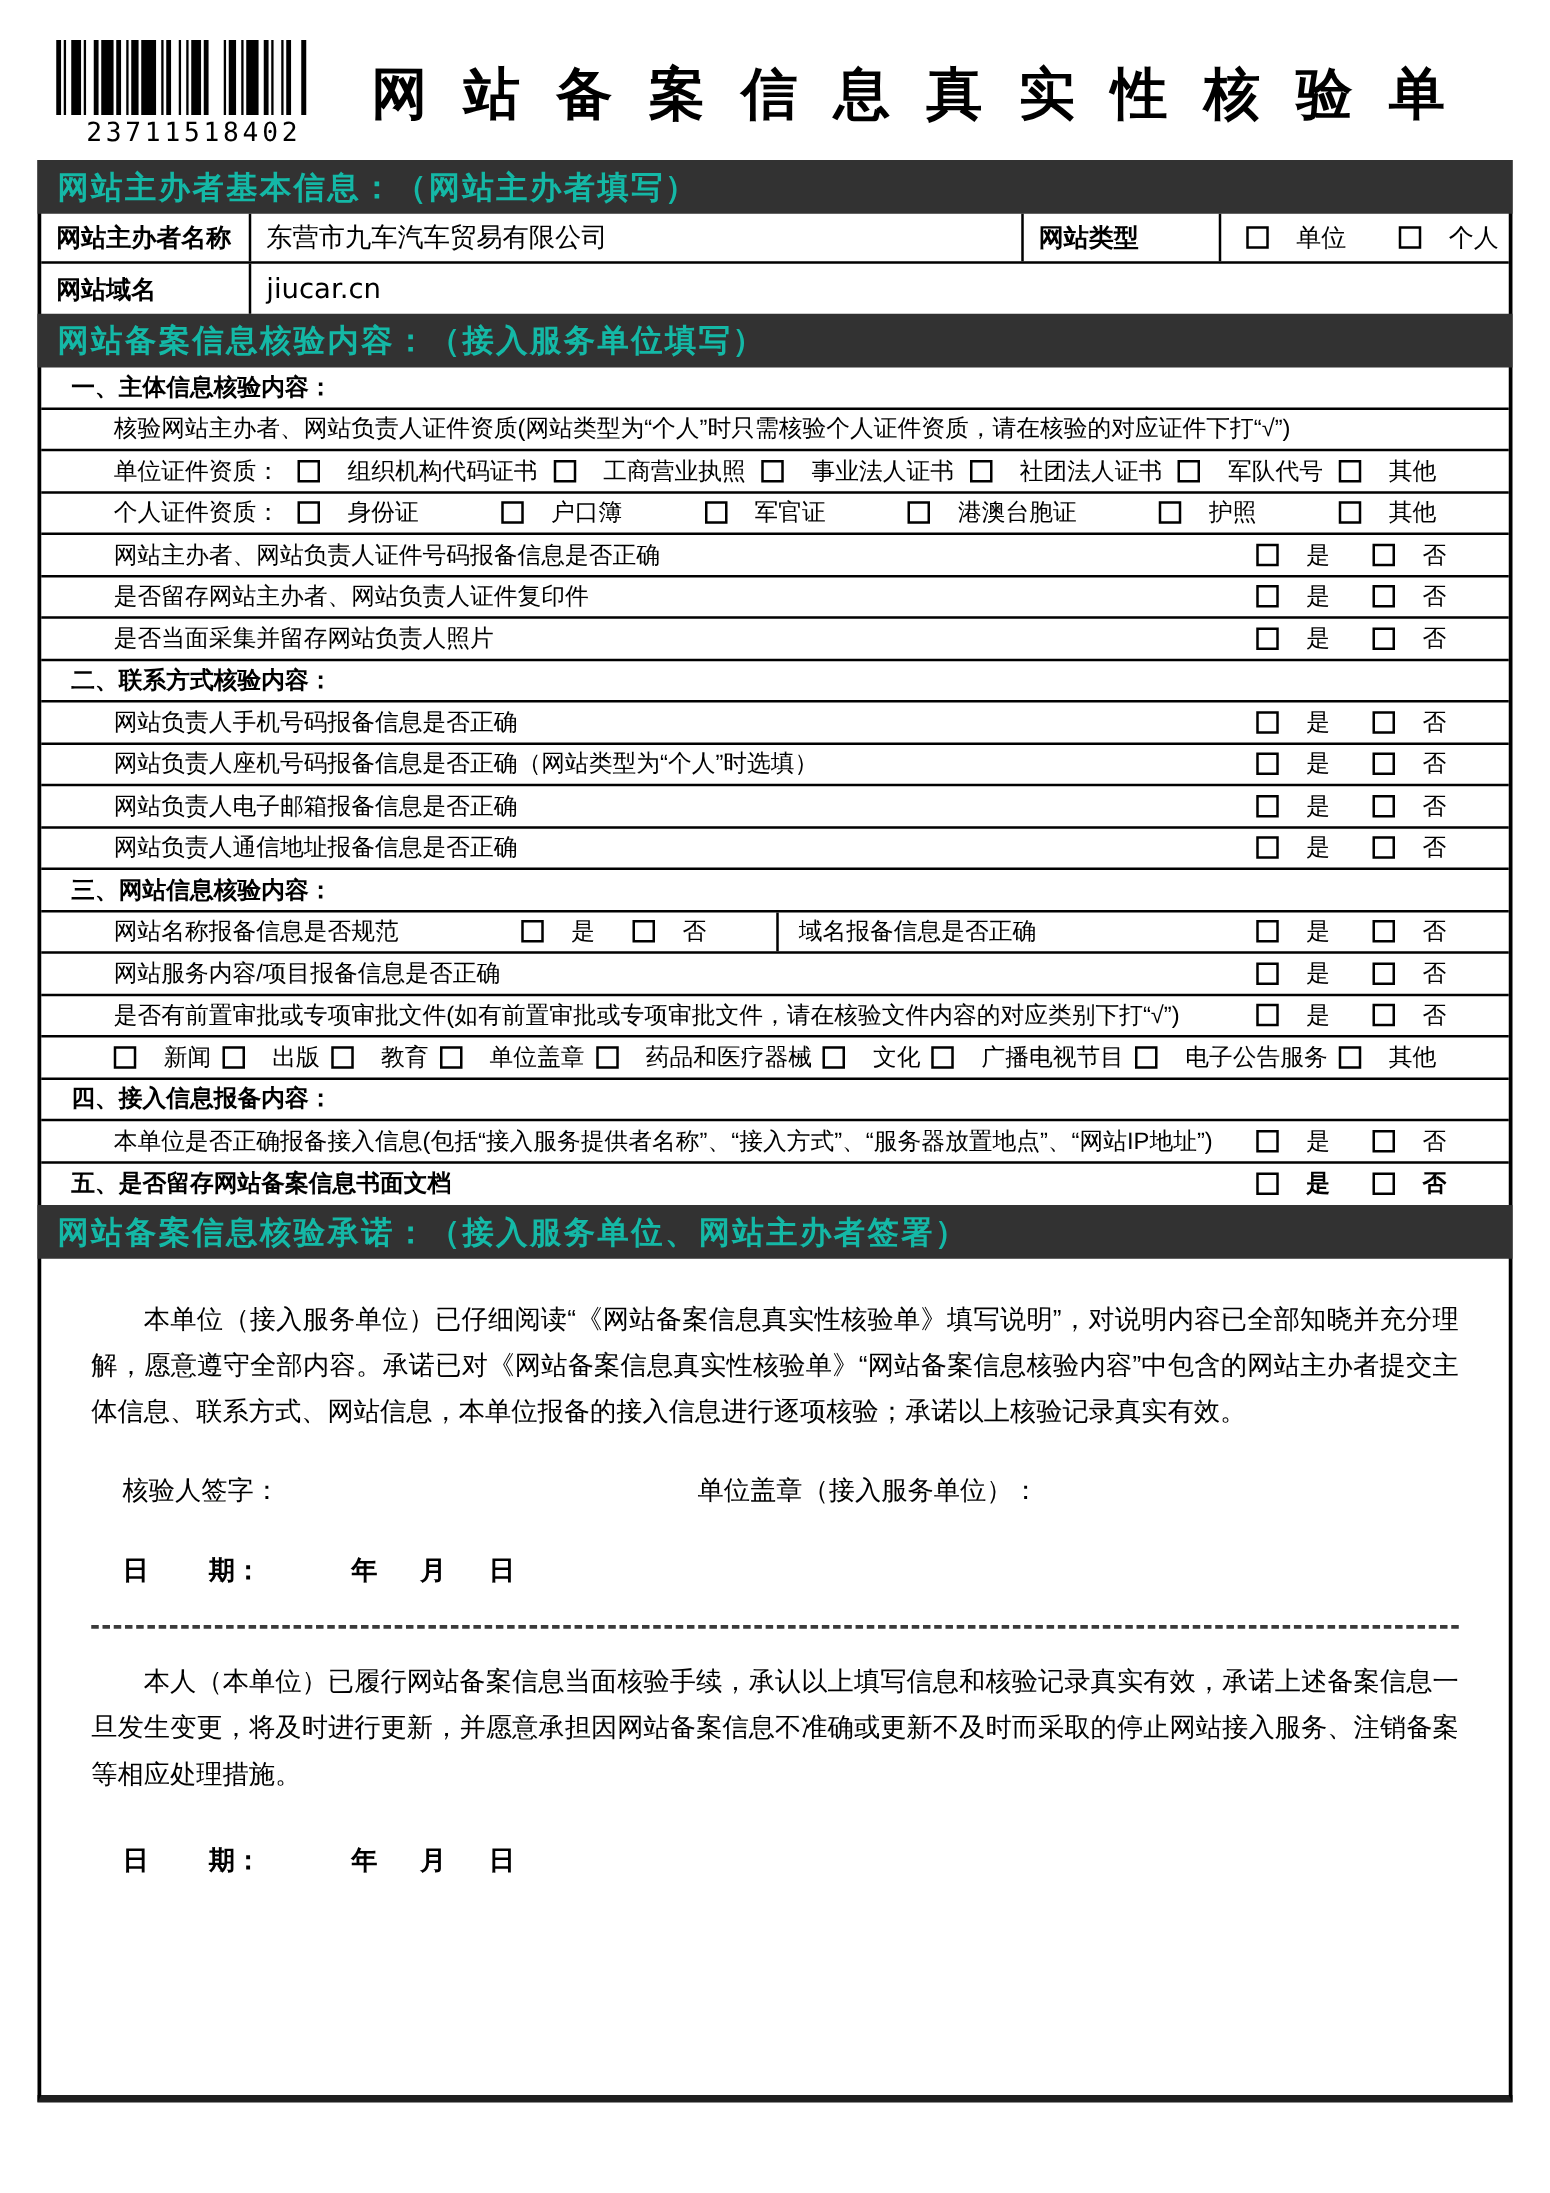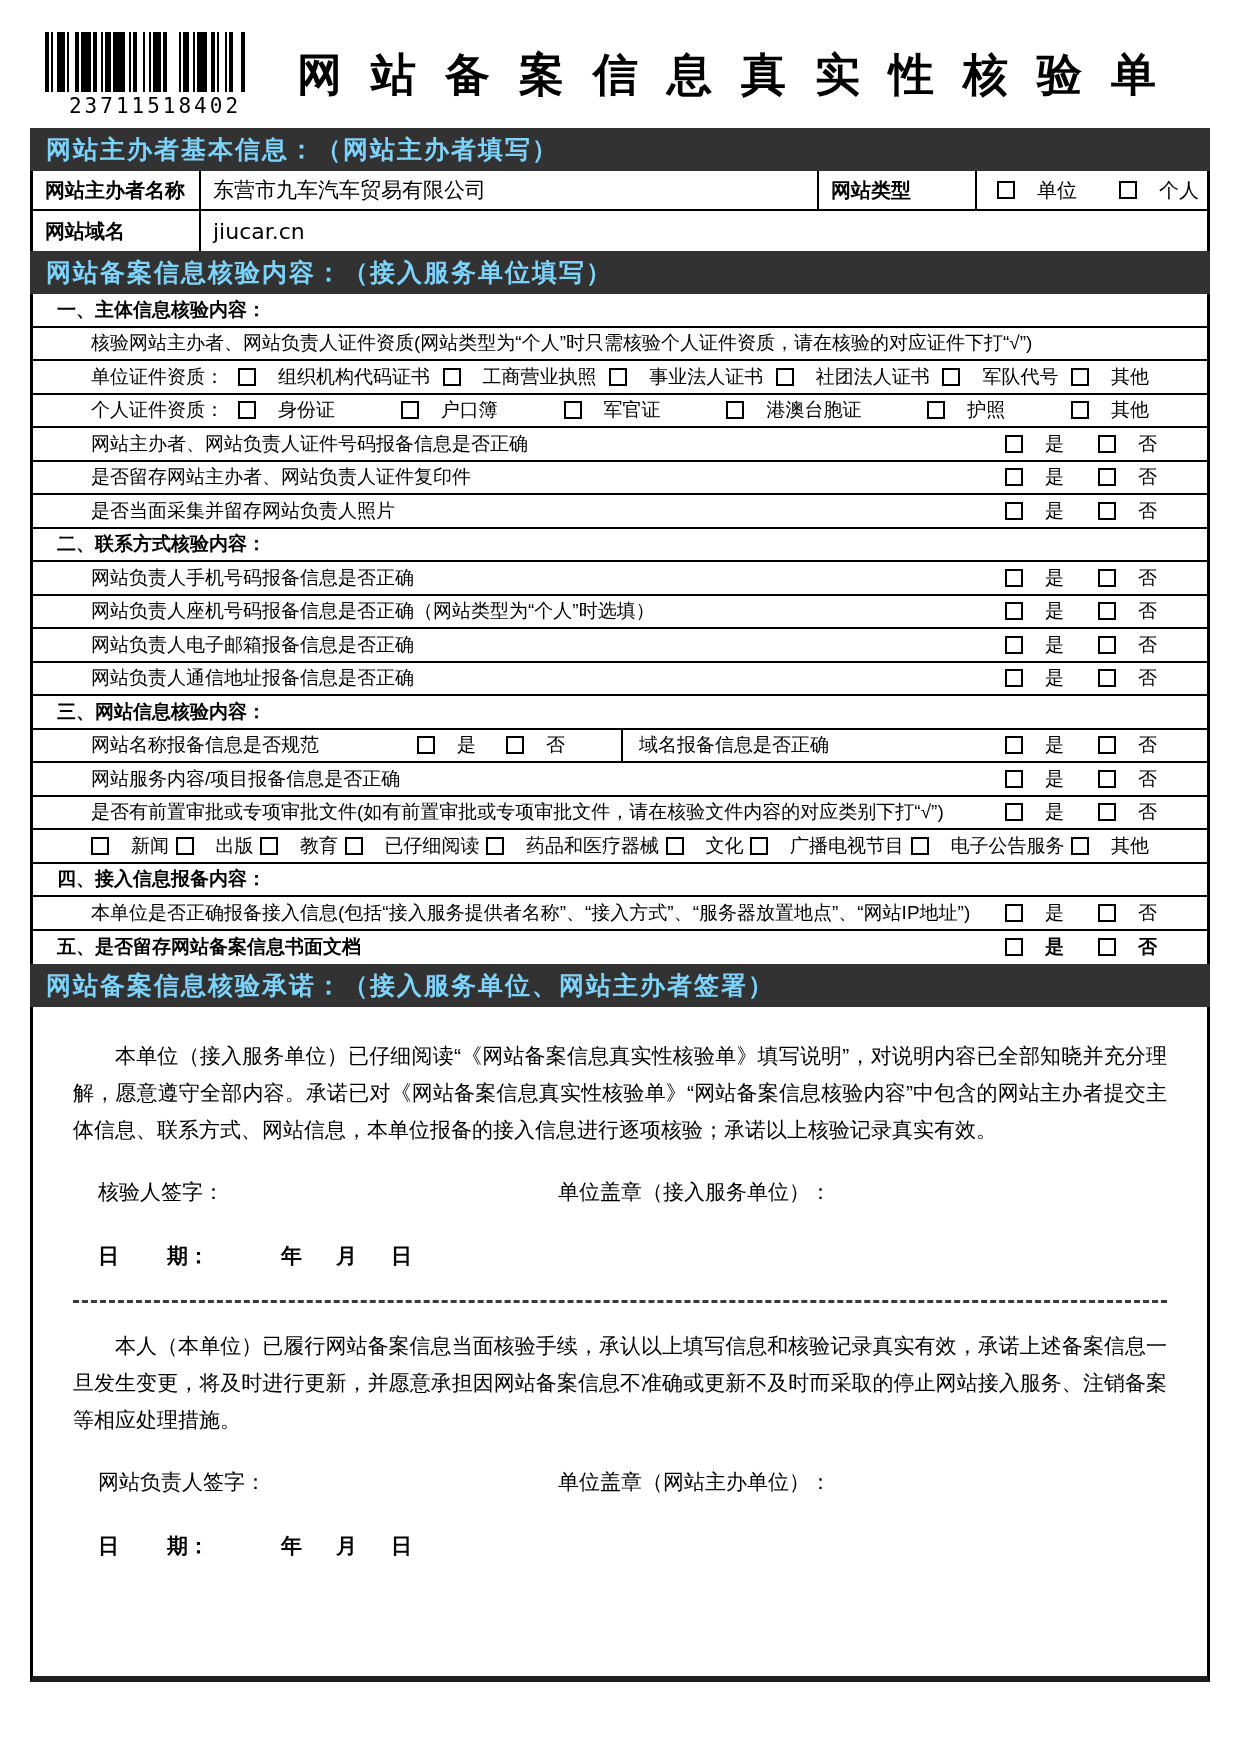--- a/index.html
+++ b/index.html
@@ -5,21 +5,21 @@
   html,body{margin:0;padding:0;background:#ffffff;}
   body{width:1240px;height:1754px;position:relative;font-family:"Liberation Sans","DejaVu Sans",sans-serif;color:#000;}
   .top{display:flex;align-items:center;height:128px;box-sizing:border-box;padding:30px 30px 8px 45px;}
   .barcode-block{width:220px;flex:0 0 auto;text-align:center;}
   .barcode{display:flex;height:60px;width:215px;}
   .barcode .bar{background:#000;height:100%;flex:0 0 auto;}
   .barcode .bar-space{background:#fff;height:100%;flex:0 0 auto;}
   .barcode-number{font-family:"DejaVu Sans Mono",monospace;font-size:21px;letter-spacing:3px;margin-top:2px;}
   .title{flex:1;font-size:45px;font-weight:bold;letter-spacing:29px;white-space:nowrap;margin-left:32px;line-height:60px;}
   .form{margin:0 30px;border-left:3px solid #000;border-right:3px solid #000;border-bottom:6px solid #1f1f1f;box-sizing:border-box;}
-  .sec-header{margin:0 -3px;height:43px;background:#323232;color:#7dd3fc;display:flex;align-items:center;font-size:25px;font-weight:bold;letter-spacing:2px;padding:0 16px;box-sizing:border-box;}
+  .sec-header{margin:0 -3px;height:43px;background:#323232;color:#14b8a6;display:flex;align-items:center;font-size:25px;font-weight:bold;letter-spacing:2px;padding:0 16px;box-sizing:border-box;}
   
   .binfo-row{display:flex;align-items:stretch;}
   .binfo-row.r1{height:38px;border-bottom:2px solid #000;}
   .binfo-row.r2{height:40px;}
   .bcell{display:flex;align-items:center;padding-left:12px;border-right:2px solid #000;box-sizing:border-box;font-size:20px;}
   .bcell.lab{font-weight:bold;flex:0 0 168px;}
   .bcell.val{flex:0 0 618px;font-size:21px;}
   .bcell.typ{flex:0 0 158px;font-weight:bold;}
   .bcell.opts-cell{flex:1;border-right:none;gap:42px;padding-left:20px;}
   .bcell.val2{flex:1;border-right:none;font-size:22px;font-family:"DejaVu Sans","Liberation Sans",sans-serif;}
@@ -364,21 +364,21 @@
           <span class="opt">
             <span class="cb"></span>
             <span>出版</span>
           </span>
           <span class="opt">
             <span class="cb"></span>
             <span>教育</span>
           </span>
           <span class="opt">
             <span class="cb"></span>
-            <span>已仔细阅读</span>
+            <span>单位盖章</span>
           </span>
           <span class="opt">
             <span class="cb"></span>
             <span>药品和医疗器械</span>
           </span>
           <span class="opt">
             <span class="cb"></span>
             <span>文化</span>
           </span>
           <span class="opt">
@@ -436,24 +436,20 @@
     </div>
     <div class="daterow">
       <span class="d1">日</span>
       <span class="d2">期：</span>
       <span class="d3">年</span>
       <span class="d4">月</span>
       <span class="d5">日</span>
     </div>
     <div class="dashline"></div>
     <p>本人（本单位）已履行网站备案信息当面核验手续，承认以上填写信息和核验记录真实有效，承诺上述备案信息一旦发生变更，将及时进行更新，并愿意承担因网站备案信息不准确或更新不及时而采取的停止网站接入服务、注销备案等相应处理措施。</p>
-    <div class="sigrow">
-      <span class="s1">网站负责人签字：</span>
-      <span>单位盖章（网站主办单位）：</span>
-    </div>
     <div class="daterow">
       <span class="d1">日</span>
       <span class="d2">期：</span>
       <span class="d3">年</span>
       <span class="d4">月</span>
       <span class="d5">日</span>
     </div>
   </div>
 
 </div>

